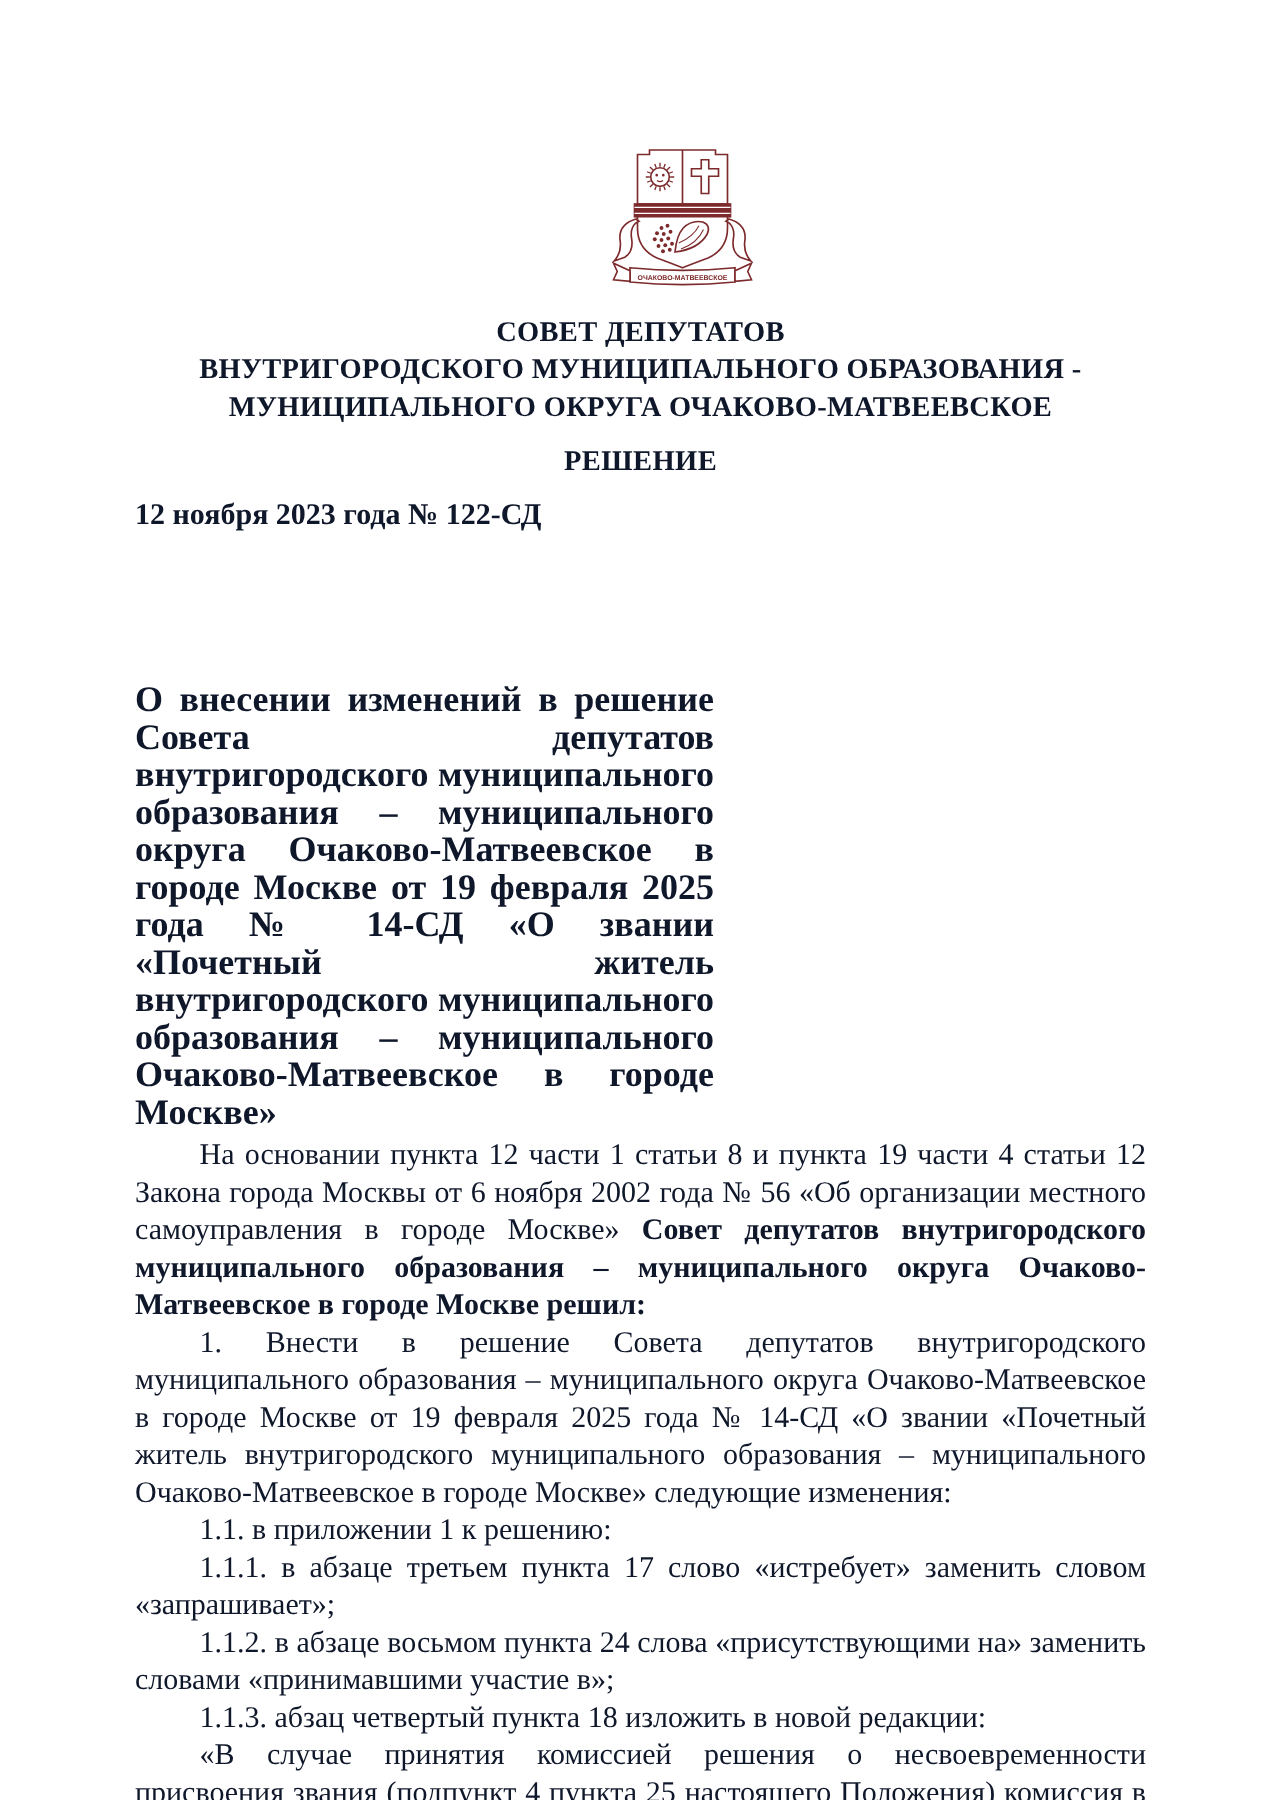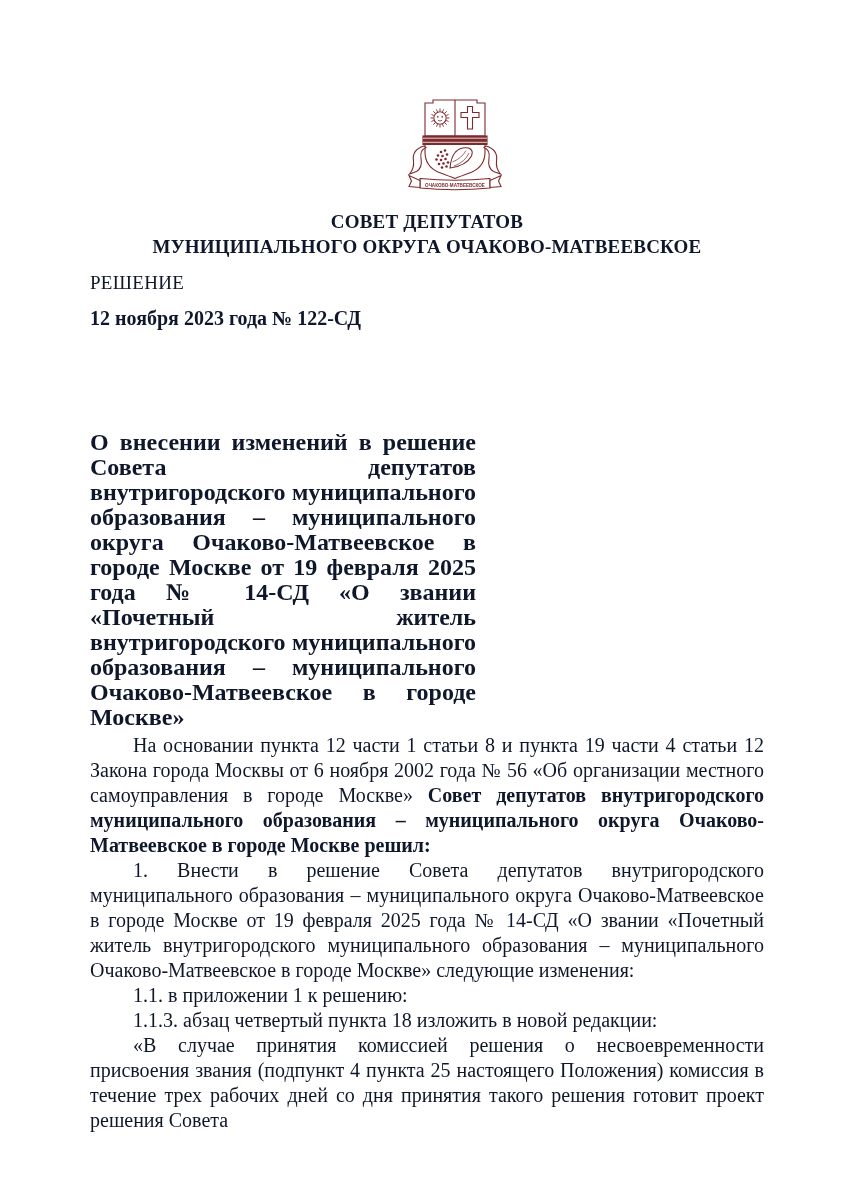--- a/index.html
+++ b/index.html
@@ -28,22 +28,22 @@
   .org-header {
     margin-top: 16px;
     text-align: center;
     font-weight: bold;
     font-size: 19px;
     line-height: 25px;
     letter-spacing: 0.2px;
   }
   .doc-type {
     margin-top: 11px;
-    text-align: left;
-    font-weight: normal;
+    text-align: center;
+    font-weight: bold;
     font-size: 19px;
     line-height: 25px;
     letter-spacing: 0.3px;
   }
   .date-line {
     margin-top: 11px;
     font-weight: bold;
     font-size: 20px;
     line-height: 25px;
   }
@@ -139,31 +139,34 @@
 
         <path d="M20 80.5 Q55 84 90 80.5 L90 90 Q55 93.5 20 90 Z" fill="#ffffff"></path>
         <path d="M20 82.5 L9 77.5 L11.5 83 L9 88.5 L20 89.5 Z" fill="#ffffff"></path>
         <path d="M90 82.5 L101 77.5 L98.5 83 L101 88.5 L90 89.5 Z" fill="#ffffff"></path>
         <text x="55" y="88.6" text-anchor="middle" font-size="4.6" font-weight="bold" fill="#7d2a2c" stroke="none" font-family="Liberation Sans, sans-serif">ОЧАКОВО-МАТВЕЕВСКОЕ</text>
       </svg>
     </div>
 
     <div class="org-header">
       <div>СОВЕТ ДЕПУТАТОВ</div>
+      <div>ВНУТРИГОРОДСКОГО МУНИЦИПАЛЬНОГО ОБРАЗОВАНИЯ -</div>
       <div>МУНИЦИПАЛЬНОГО ОКРУГА ОЧАКОВО-МАТВЕЕВСКОЕ</div>
     </div>
 
     <div class="doc-type">РЕШЕНИЕ</div>
 
     <div class="date-line">12 ноября 2023 года № 122-СД</div>
 
     <div class="subject">О внесении изменений в решение Совета депутатов внутригородского муниципального образования – муниципального округа Очаково-Матвеевское в городе Москве от 19 февраля 2025 года № 14-СД «О звании «Почетный житель внутригородского муниципального образования – муниципального Очаково-Матвеевское в городе Москве»</div>
 
     <div class="body-text">
       <p><span>На основании пункта 12 части 1 статьи 8 и пункта 19 части 4 статьи 12 Закона города Москвы от 6 ноября 2002 года № 56 «Об организации местного самоуправления в городе Москве» </span><span class="b">Совет депутатов внутригородского муниципального образования – муниципального округа Очаково-Матвеевское в городе Москве решил:</span></p>
       <p>1. Внести в решение Совета депутатов внутригородского муниципального образования – муниципального округа Очаково-Матвеевское в городе Москве от 19 февраля 2025 года № 14-СД «О звании «Почетный житель внутригородского муниципального образования – муниципального Очаково-Матвеевское в городе Москве» следующие изменения:</p>
       <p>1.1. в приложении 1 к решению:</p>
+      <p>1.1.1. в абзаце третьем пункта 17 слово «истребует» заменить словом «запрашивает»;</p>
+      <p>1.1.2. в абзаце восьмом пункта 24 слова «присутствующими на» заменить словами «принимавшими участие в»;</p>
       <p>1.1.3. абзац четвертый пункта 18 изложить в новой редакции:</p>
       <p>«В случае принятия комиссией решения о несвоевременности присвоения звания (подпункт 4 пункта 25 настоящего Положения) комиссия в течение трех рабочих дней со дня принятия такого решения готовит проект решения Совета</p>
     </div>
 
   </div>
 </div>
 
 </body></html>

